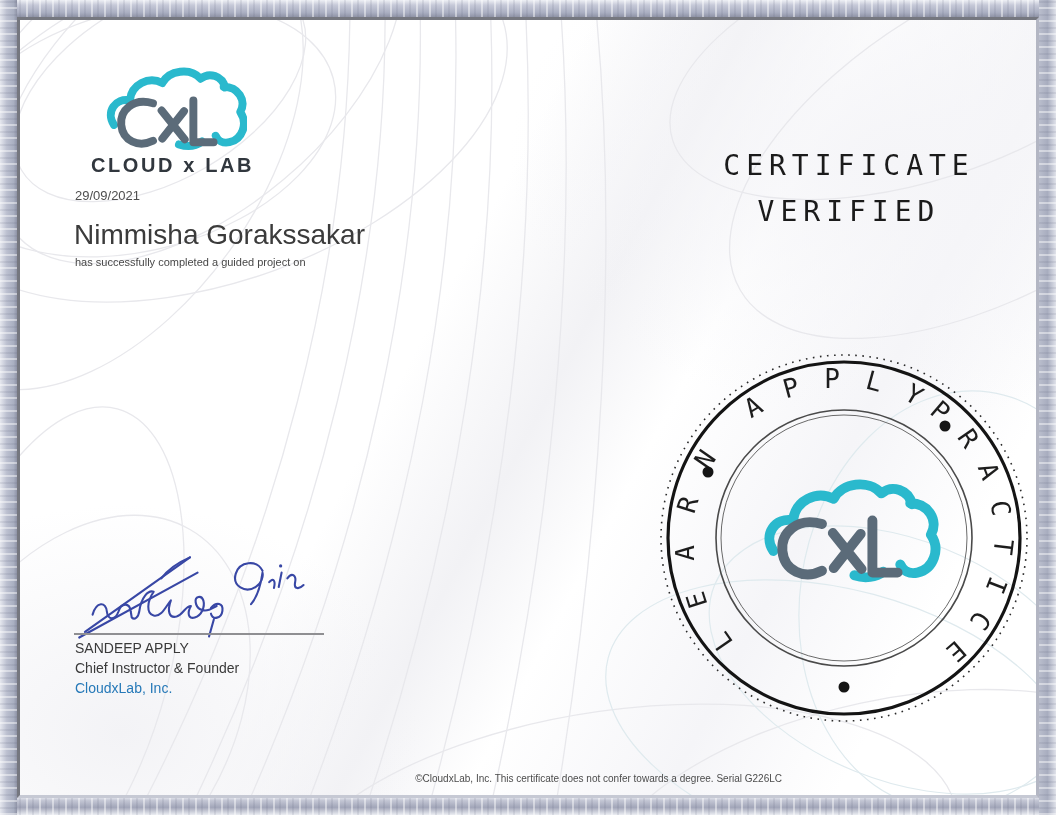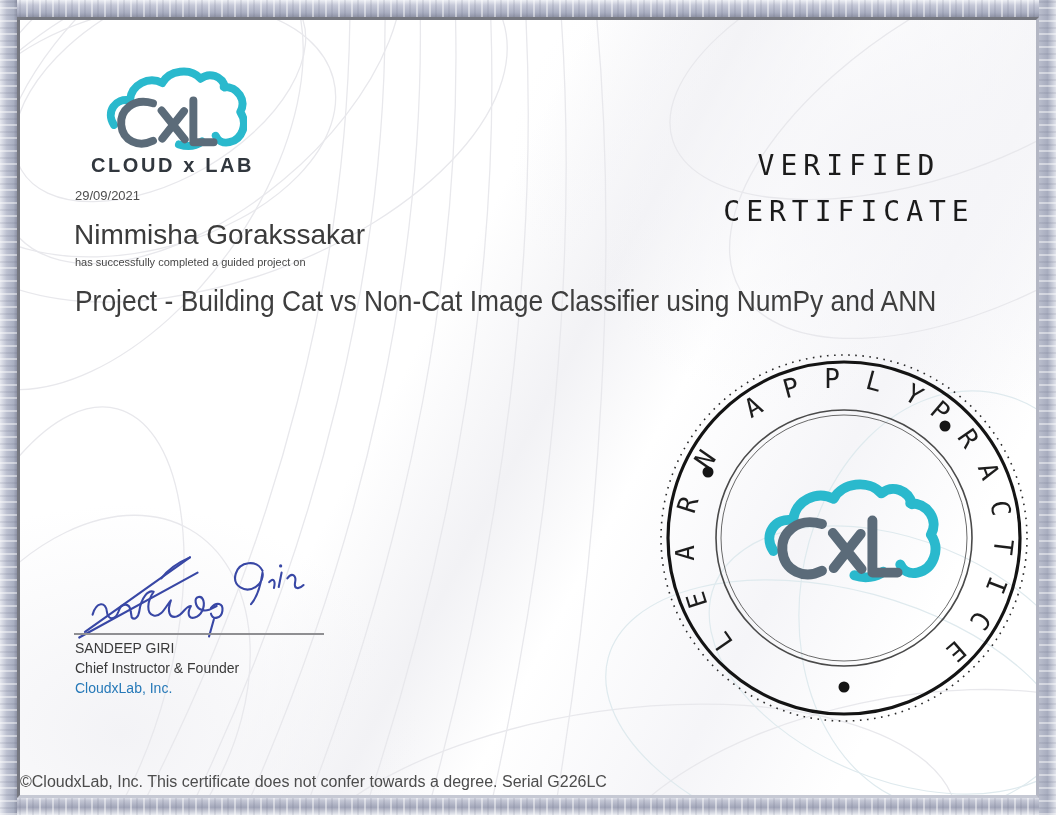--- a/index.html
+++ b/index.html
@@ -53,21 +53,21 @@
   
   .seal{left:634px;top:328px;width:380px;height:380px;}
   .seal text{font-family:"DejaVu Sans Mono",monospace;font-size:26px;fill:#1d1d1d;}
   
   .signature{left:52px;top:524px;width:255px;height:105px;}
   .sig-line{left:54px;top:613px;width:250px;height:2px;background:#8f8f92;}
   .sig-name{left:55px;top:620px;font-size:14px;color:#3a3a3a;}
   .sig-title{left:55px;top:640px;font-size:14px;color:#3a3a3a;text-align:center;}
   .sig-company{left:55px;top:660px;font-size:14px;font-weight:normal;color:#2679b8;}
   
-  .footer{left:0;top:753px;width:762px;text-align:left;font-size:16px;color:#4c4c4c;}
+  .footer{left:0;top:753px;width:762px;text-align:right;font-size:10px;color:#4c4c4c;}
 </style>
 </head>
 <body>
 
 <svg width="0" height="0" style="position:absolute" aria-hidden="true">
   <defs>
     <g id="cxlCloud" fill="none" stroke-linecap="round" stroke-linejoin="round">
 
       <path stroke="#2ab9cd" stroke-width="11" d="M 26 90 C 14 72 28 52 48 56 C 50 34 74 22 93 32 C 102 14 132 10 146 26 C 158 16 176 22 180 38"></path>
 
@@ -123,27 +123,24 @@
     </svg>
 
     <svg class="logo-icon" viewBox="0 0 210 140">
       <use href="#cxlCloud"></use>
     </svg>
     <div class="wordmark">CLOUD x LAB</div>
     <div class="date">29/09/2021</div>
 
     <div class="recipient">Nimmisha Gorakssakar</div>
     <div class="completion">has successfully completed a guided project on</div>
-    <div class="course">
-      <span class="condense">Project - Building Cat vs Non-Cat Image Classifier using NumPy and ANN</span>
-    </div>
 
     <div class="verified">
+      <div>CERTIFICATE</div>
       <div>VERIFIED</div>
-      <div>CERTIFICATE</div>
     </div>
 
     <svg class="seal" viewBox="0 0 380 380">
       <defs>
         <path id="ringPath" d="M 190 340 A 150 150 0 1 1 190.05 340"></path>
       </defs>
       <circle cx="190" cy="190" r="183" fill="none" stroke="#2a2a2a" stroke-width="1.6" stroke-dasharray="1.6 5.5"></circle>
       <circle cx="190" cy="190" r="176" fill="none" stroke="#141414" stroke-width="3.2"></circle>
       <circle cx="190" cy="190" r="128" fill="none" stroke="#4a4a4a" stroke-width="1.6"></circle>
       <circle cx="190" cy="190" r="123" fill="none" stroke="#6a6a6a" stroke-width="1"></circle>
@@ -172,19 +169,19 @@
         <path d="M18 74 C22 60 32 60 33 71 C34 80 42 80 45 71 C48 61 57 61 58 71 L59 77 C62 80 66 77 67 70 C69 56 76 48 82 50 C75 60 74 73 82 75 C90 77 95 65 100 59 C96 70 98 78 106 76 C113 74 115 65 121 65 C117 72 118 79 125 77 C132 75 136 66 134 59 C132 53 125 55 126 61 C127 68 133 71 140 69 L148 65"></path>
         <path d="M142 67 C148 60 155 62 154 70 C153 78 144 80 142 73 M145 79 L140 97"></path>
         <path d="M196 28 C190 16 172 18 168 31 C164 44 178 52 189 45 C195 41 197 34 196 30 C194 44 191 55 184 63"></path>
         <path d="M203 40 C207 35 210 38 208 46"></path>
         <path d="M216 30 L213 45"></path>
         <path d="M222 36 C227 29 232 33 230 41 C229 47 234 48 239 43"></path>
       </g>
       <circle cx="215" cy="23" r="1.7" fill="#3847a5"></circle>
     </svg>
     <div class="sig-line"></div>
-    <div class="sig-name">SANDEEP GIRI</div>
+    <div class="sig-name">SANDEEP APPLY</div>
     <div class="sig-title">Chief Instructor &amp; Founder</div>
     <div class="sig-company">CloudxLab, Inc.</div>
 
     <div class="footer">©CloudxLab, Inc. This certificate does not confer towards a degree. Serial G226LC</div>
   </div>
 </div>
 
 </body></html>

